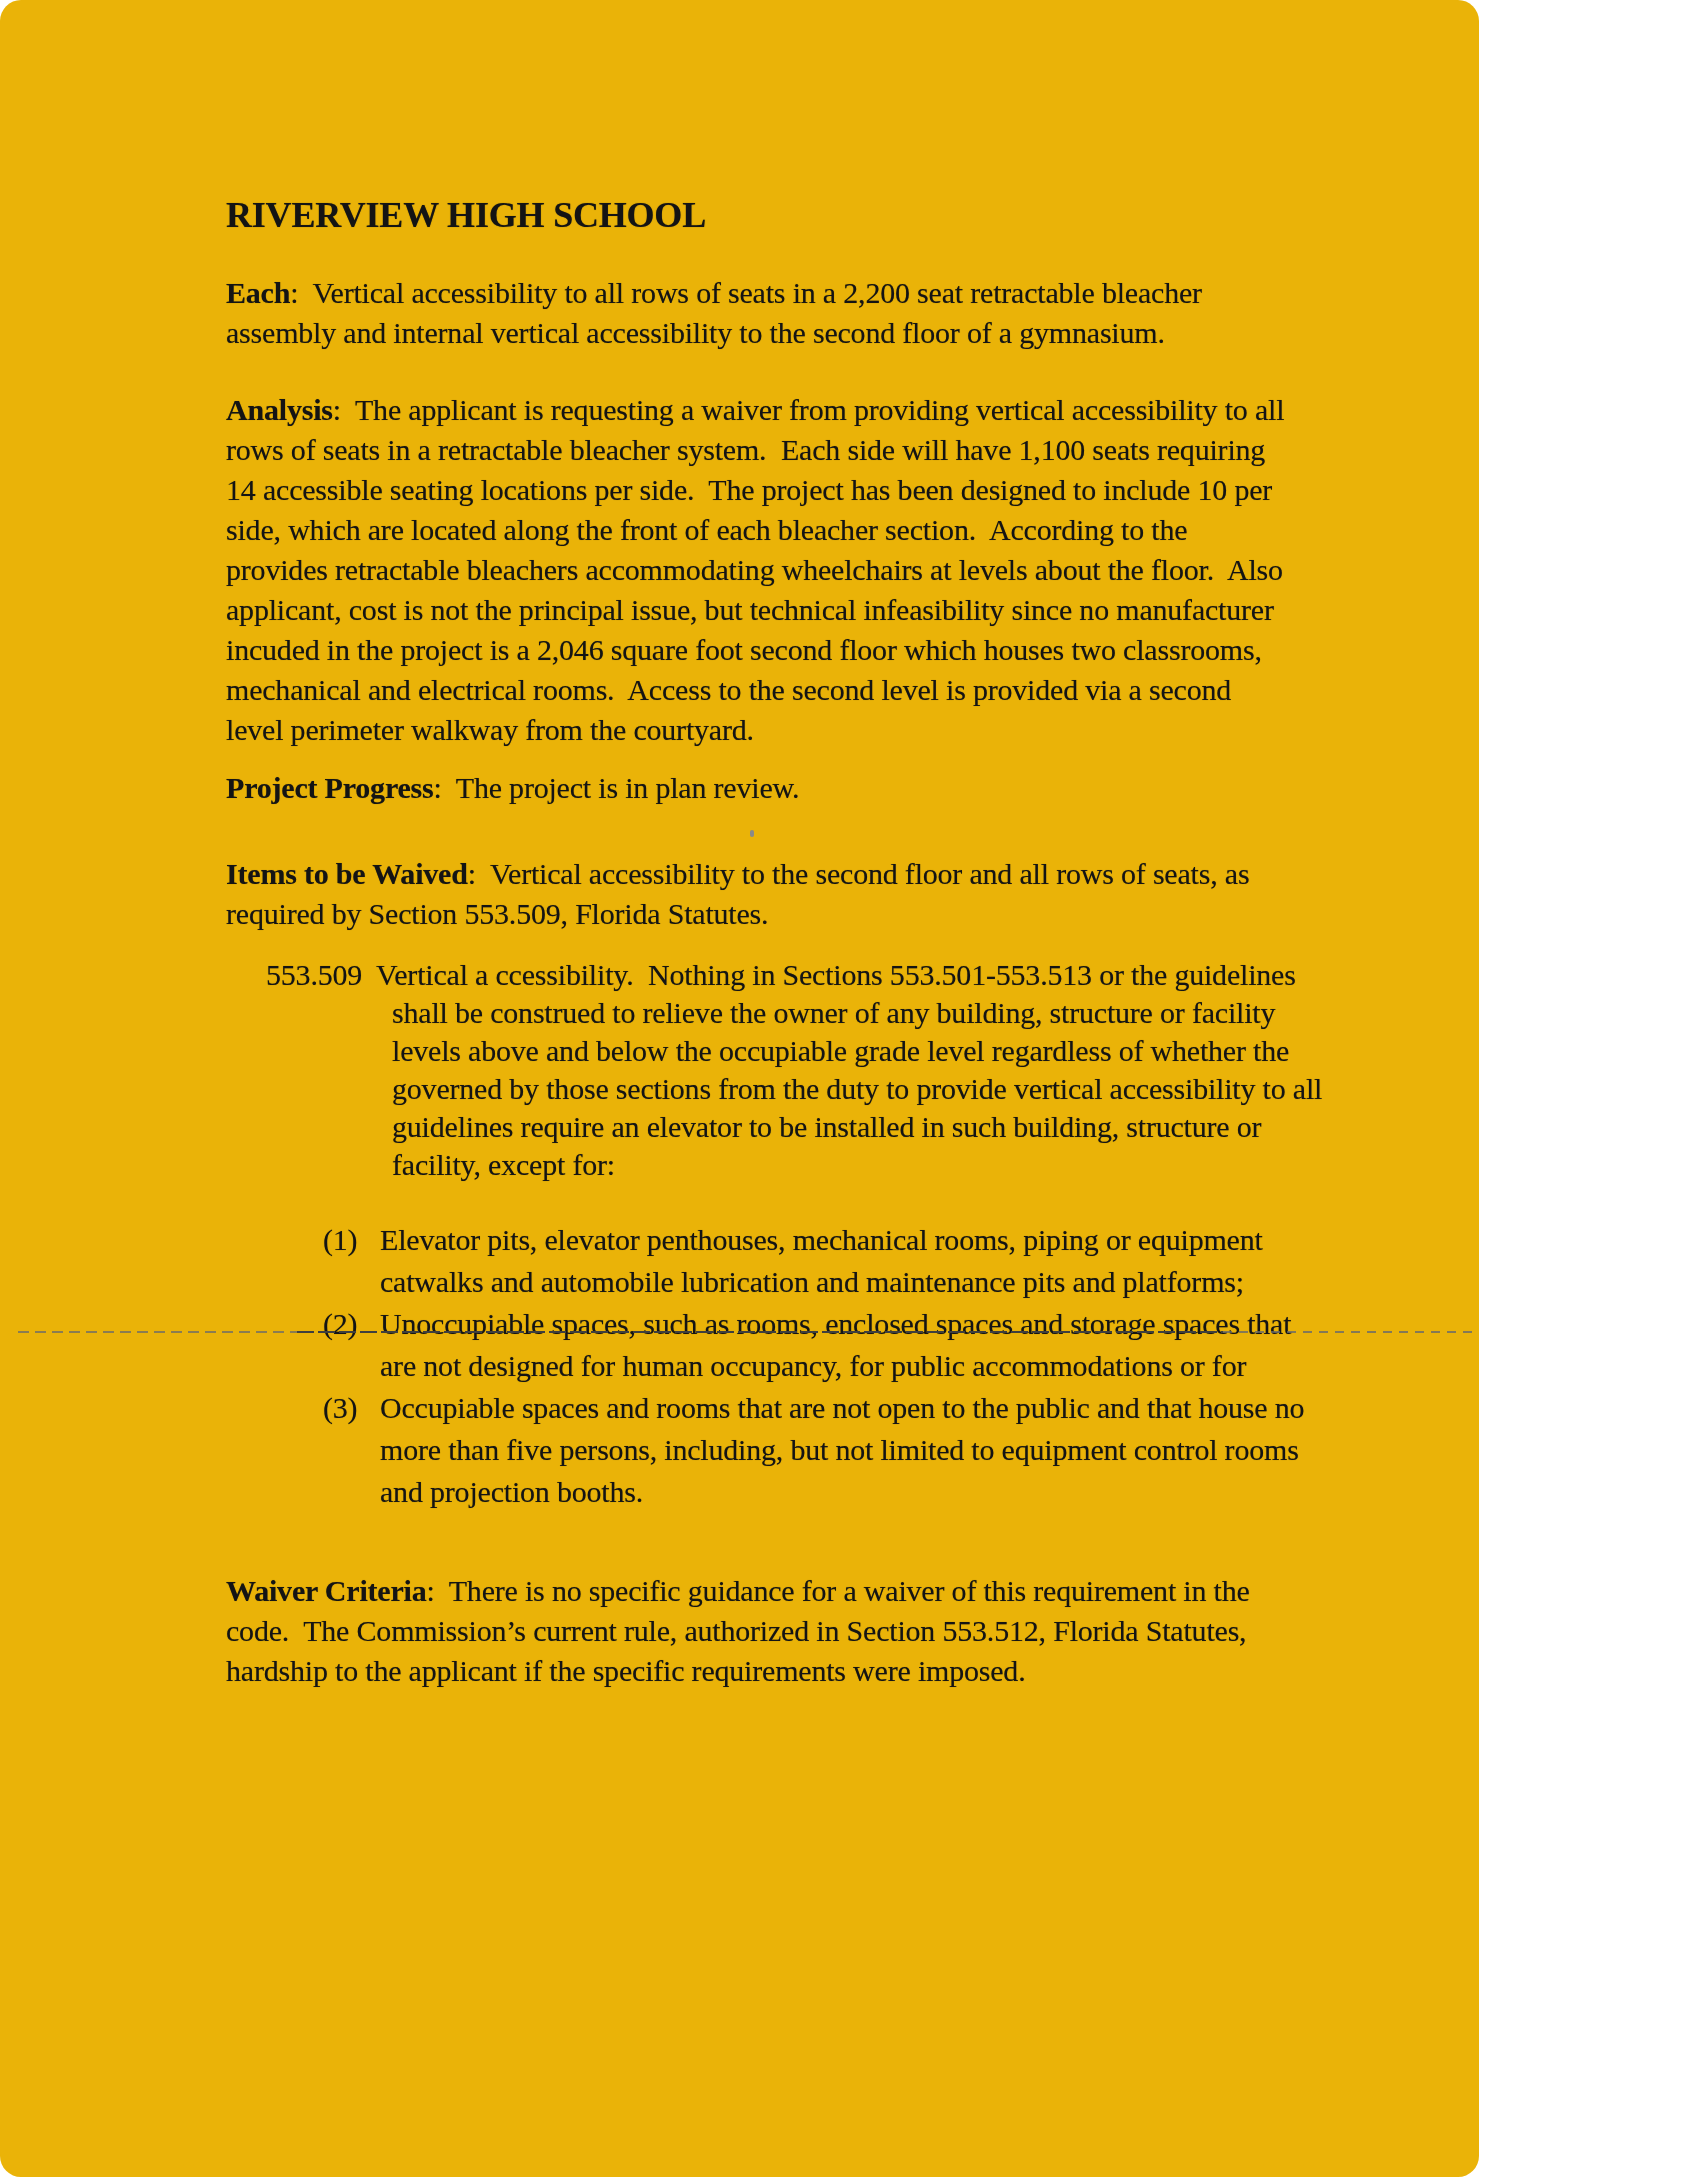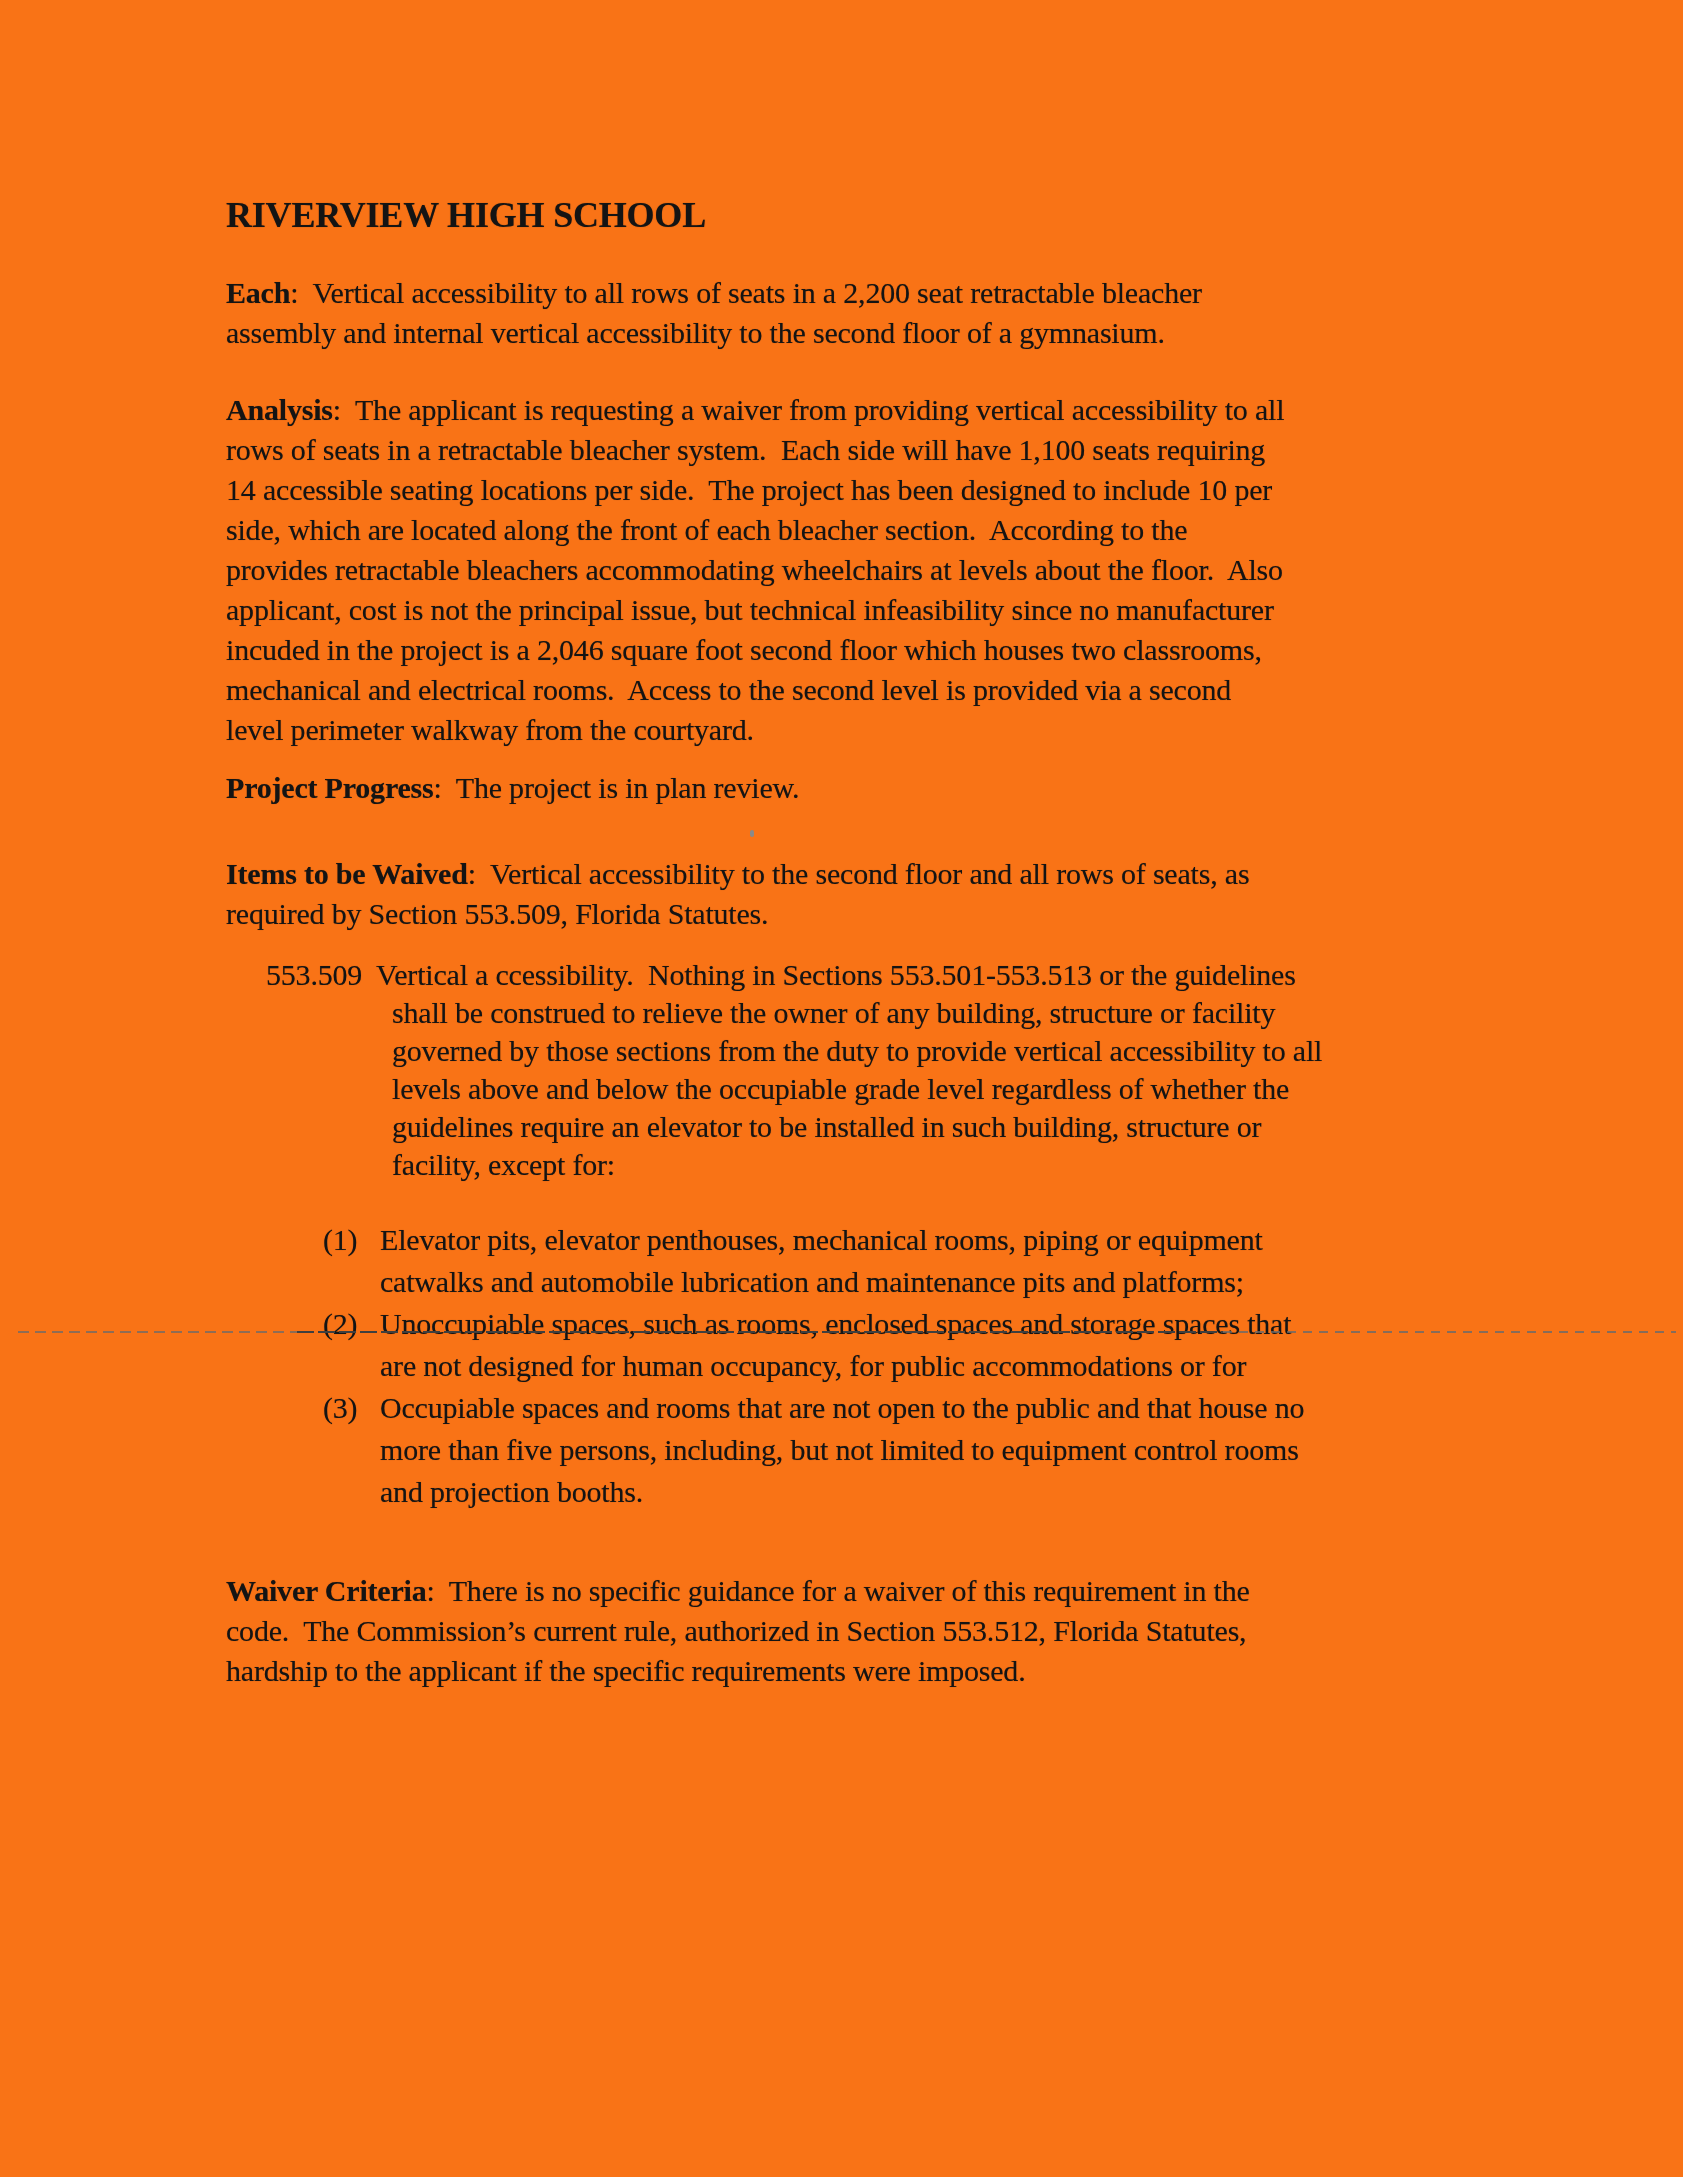--- a/index.html
+++ b/index.html
@@ -1,23 +1,24 @@
 <!DOCTYPE html>
 <html><head>
 <meta charset="utf-8">
 <style>
   html, body { margin: 0; padding: 0; background: #ffffff; }
   .page {
     position: relative;
-    width: 1683px;
+    width: 1479px;
     height: 2177px;
-    background: #f97316;
+    background: #eab308;
     overflow: hidden;
     font-family: "Liberation Serif", "DejaVu Serif", serif;
     color: #141414;
+    border-radius: 21px;
   }
   .content {
     position: absolute;
     left: 226px;
     top: 0;
     width: 1238px;
   }
   .block { position: absolute; left: 0; width: 100%; }
   .line {
     white-space: pre;
@@ -107,22 +108,22 @@
     </section>
 
     <section id="items" class="block">
       <div class="line"><span class="lbl">Items to be Waived</span><span>:  Vertical accessibility to the second floor and all rows of seats, as</span></div>
       <div class="line">required by Section 553.509, Florida Statutes.</div>
     </section>
 
     <section id="statute" class="block">
       <div class="line"><span class="statute-num">553.509</span><span>Vertical a ccessibility.  Nothing in Sections 553.501-553.513 or the guidelines</span></div>
       <div class="line statute-cont">shall be construed to relieve the owner of any building, structure or facility</div>
+      <div class="line statute-cont">levels above and below the occupiable grade level regardless of whether the</div>
       <div class="line statute-cont">governed by those sections from the duty to provide vertical accessibility to all</div>
-      <div class="line statute-cont">levels above and below the occupiable grade level regardless of whether the</div>
       <div class="line statute-cont">guidelines require an elevator to be installed in such building, structure or</div>
       <div class="line statute-cont">facility, except for:</div>
     </section>
 
     <section id="exceptions" class="block">
       <div class="line li-line"><span class="li-marker">(1)</span><span>Elevator pits, elevator penthouses, mechanical rooms, piping or equipment</span></div>
       <div class="line li-line">catwalks and automobile lubrication and maintenance pits and platforms;</div>
       <div class="line li-line"><span class="li-marker">(2)</span><span>Unoccupiable spaces, such as rooms, enclosed spaces and storage spaces that</span></div>
       <div class="line li-line">are not designed for human occupancy, for public accommodations or for</div>
       <div class="line li-line"><span class="li-marker">(3)</span><span>Occupiable spaces and rooms that are not open to the public and that house no</span></div>

